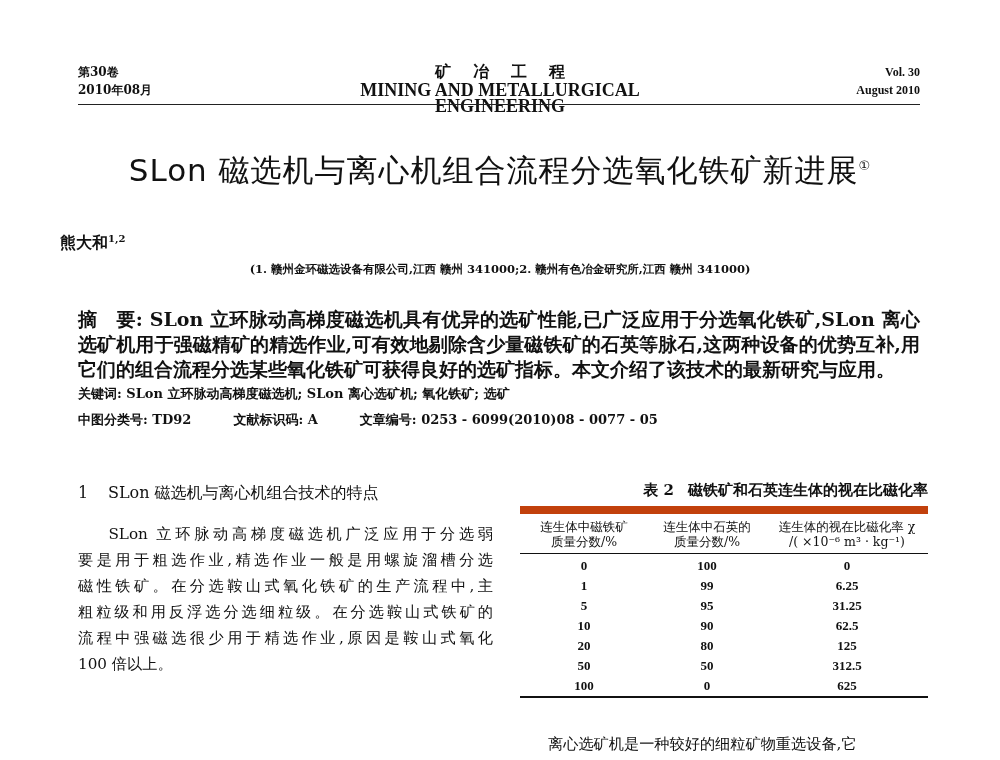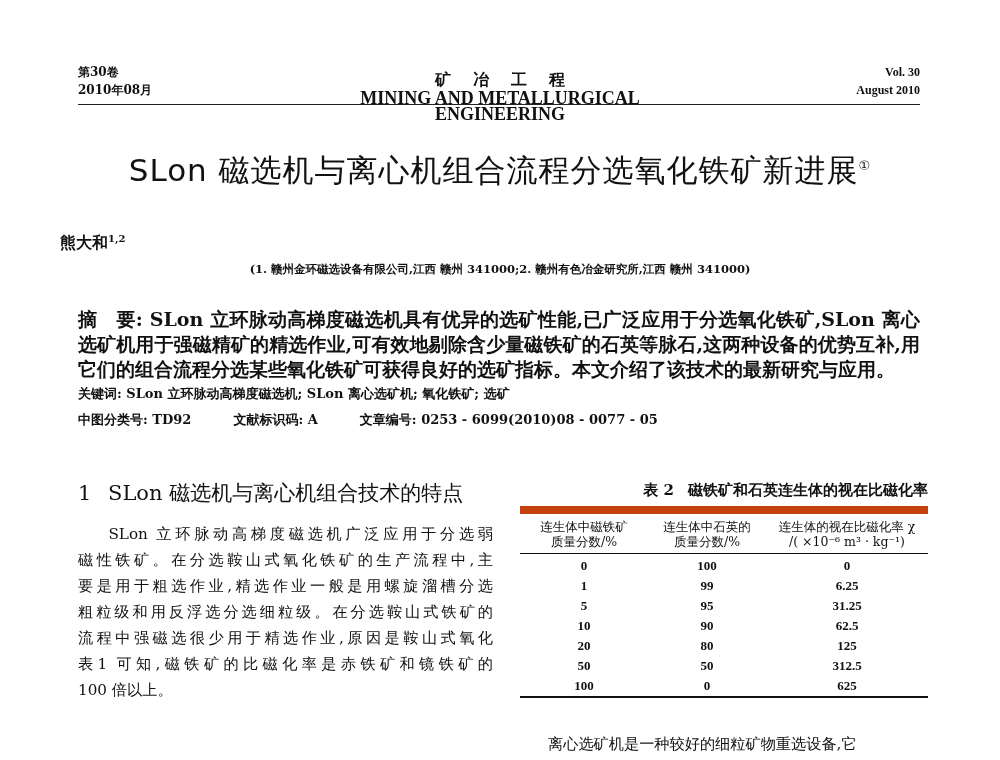--- a/index.html
+++ b/index.html
@@ -1,42 +1,42 @@
 <!DOCTYPE html>
 <html><head>
 <meta charset="utf-8">
 <style>
   html, body { margin: 0; padding: 0; background: #ffffff; }
   body { width: 1000px; height: 760px; position: relative; overflow: hidden; color: #111; font-family: "DejaVu Serif", "Liberation Serif", serif; }
   .abs { position: absolute; }
 
   
   .hdr-left { left: 78px; top: 63px; font-size: 12px; line-height: 18px; font-weight: bold; }
-  .hdr-center { left: 300px; width: 400px; top: 62px; text-align: center; margin-top: 8px; }
+  .hdr-center { left: 300px; width: 400px; top: 62px; text-align: center; }
   .hdr-journal-cn { font-size: 16px; font-weight: bold; letter-spacing: 22px; line-height: 20px; padding-left: 22px; }
   .hdr-journal-en { font-family: "Liberation Serif", serif; font-size: 18px; font-weight: bold; line-height: 16px; }
   .hdr-right { right: 80px; top: 63px; font-family: "Liberation Serif", serif; font-size: 12px; line-height: 18px; font-weight: bold; text-align: right; }
   .hdr-rule { left: 78px; width: 842px; top: 104px; height: 0; border-top: 1.5px solid #222; }
 
   
   .title { left: 60px; width: 880px; top: 150px; text-align: center; font-family: "DejaVu Sans", "Liberation Sans", sans-serif; font-size: 31px; line-height: 40px; font-weight: normal; letter-spacing: 1px; }
   .title sup { font-size: 13px; vertical-align: top; position: relative; top: -4px; }
   .author { left: 60px; width: 880px; top: 228px; text-align: left; font-size: 16px; font-weight: bold; line-height: 22px; }
   .author sup { font-size: 10px; }
   .affil { left: 60px; width: 880px; top: 260px; text-align: center; font-size: 11.5px; font-weight: bold; line-height: 18px; }
 
   
   .abstract { left: 78px; width: 842px; top: 307px; font-size: 19px; line-height: 25px; font-weight: bold; text-align: justify; }
   .label-strong { font-weight: 900; }
   .keywords { left: 78px; width: 842px; top: 384px; font-size: 13px; line-height: 20px; font-weight: bold; }
   .classline { left: 78px; width: 842px; top: 410px; font-size: 13px; line-height: 20px; font-weight: bold; white-space: pre; }
   .classline span.gap { display: inline-block; width: 42px; }
 
   
-  .sec-head { left: 78px; top: 478px; font-size: 21px; line-height: 30px; font-weight: normal; }
+  .sec-head { left: 78px; top: 478px; font-size: 16px; line-height: 30px; font-weight: normal; }
   .sec-head .num { display: inline-block; width: 30px; }
   .body-col { left: 78px; width: 415px; top: 521px; font-size: 15.2px; line-height: 26px; text-align: justify; text-align-last: justify; }
   .body-col p { margin: 0; }
   .body-col .first { text-indent: 2em; }
   .body-col .last-line { text-align-last: left; }
 
   
   .tbl-cap { left: 520px; width: 408px; top: 481px; text-align: right; font-size: 15px; font-weight: bold; line-height: 18px; }
   .tbl-cap .num { margin-right: 14px; }
   table.data { position: absolute; left: 520px; top: 506px; width: 408px; border-collapse: collapse; font-size: 12.5px; }
@@ -73,25 +73,24 @@
 <div class="abs affil">(1. 赣州金环磁选设备有限公司,江西 赣州 341000;2. 赣州有色冶金研究所,江西 赣州 341000)</div>
 
 <div class="abs abstract"><span class="label-strong">摘　要:</span><span> SLon 立环脉动高梯度磁选机具有优异的选矿性能,已广泛应用于分选氧化铁矿,SLon 离心选矿机用于强磁精矿的精选作业,可有效地剔除含少量磁铁矿的石英等脉石,这两种设备的优势互补,用它们的组合流程分选某些氧化铁矿可获得良好的选矿指标。本文介绍了该技术的最新研究与应用。</span></div>
 <div class="abs keywords"><span class="label-strong">关键词:</span><span> SLon 立环脉动高梯度磁选机; SLon 离心选矿机; 氧化铁矿; 选矿</span></div>
 <div class="abs classline"><span class="label-strong">中图分类号:</span><span> TD92</span><span class="gap"></span><span class="label-strong">文献标识码:</span><span> A</span><span class="gap"></span><span class="label-strong">文章编号:</span><span> 0253 - 6099(2010)08 - 0077 - 05</span></div>
 
 <div class="abs sec-head"><span class="num">1</span><span>SLon 磁选机与离心机组合技术的特点</span></div>
 
 <div class="abs body-col">
   <p class="first">SLon 立环脉动高梯度磁选机广泛应用于分选弱</p>
+  <p>要是用于粗选作业,精选作业一般是用螺旋溜槽分选</p>
   <p>磁性铁矿。在分选鞍山式氧化铁矿的生产流程中,主</p>
-  <p>要是用于粗选作业,精选作业一般是用螺旋溜槽分选</p>
   <p>粗粒级和用反浮选分选细粒级。在分选鞍山式铁矿的</p>
   <p>流程中强磁选很少用于精选作业,原因是鞍山式氧化</p>
-  <p>表1 可知,磁铁矿的比磁化率是赤铁矿和镜铁矿的</p>
   <p class="last-line">100 倍以上。</p>
 </div>
 
 <div class="abs tbl-cap"><span class="num">表 2</span><span>磁铁矿和石英连生体的视在比磁化率</span></div>
 <table class="data">
   <colgroup>
       <col class="c1">
       <col class="c2">
       <col class="c3">
     </colgroup>

